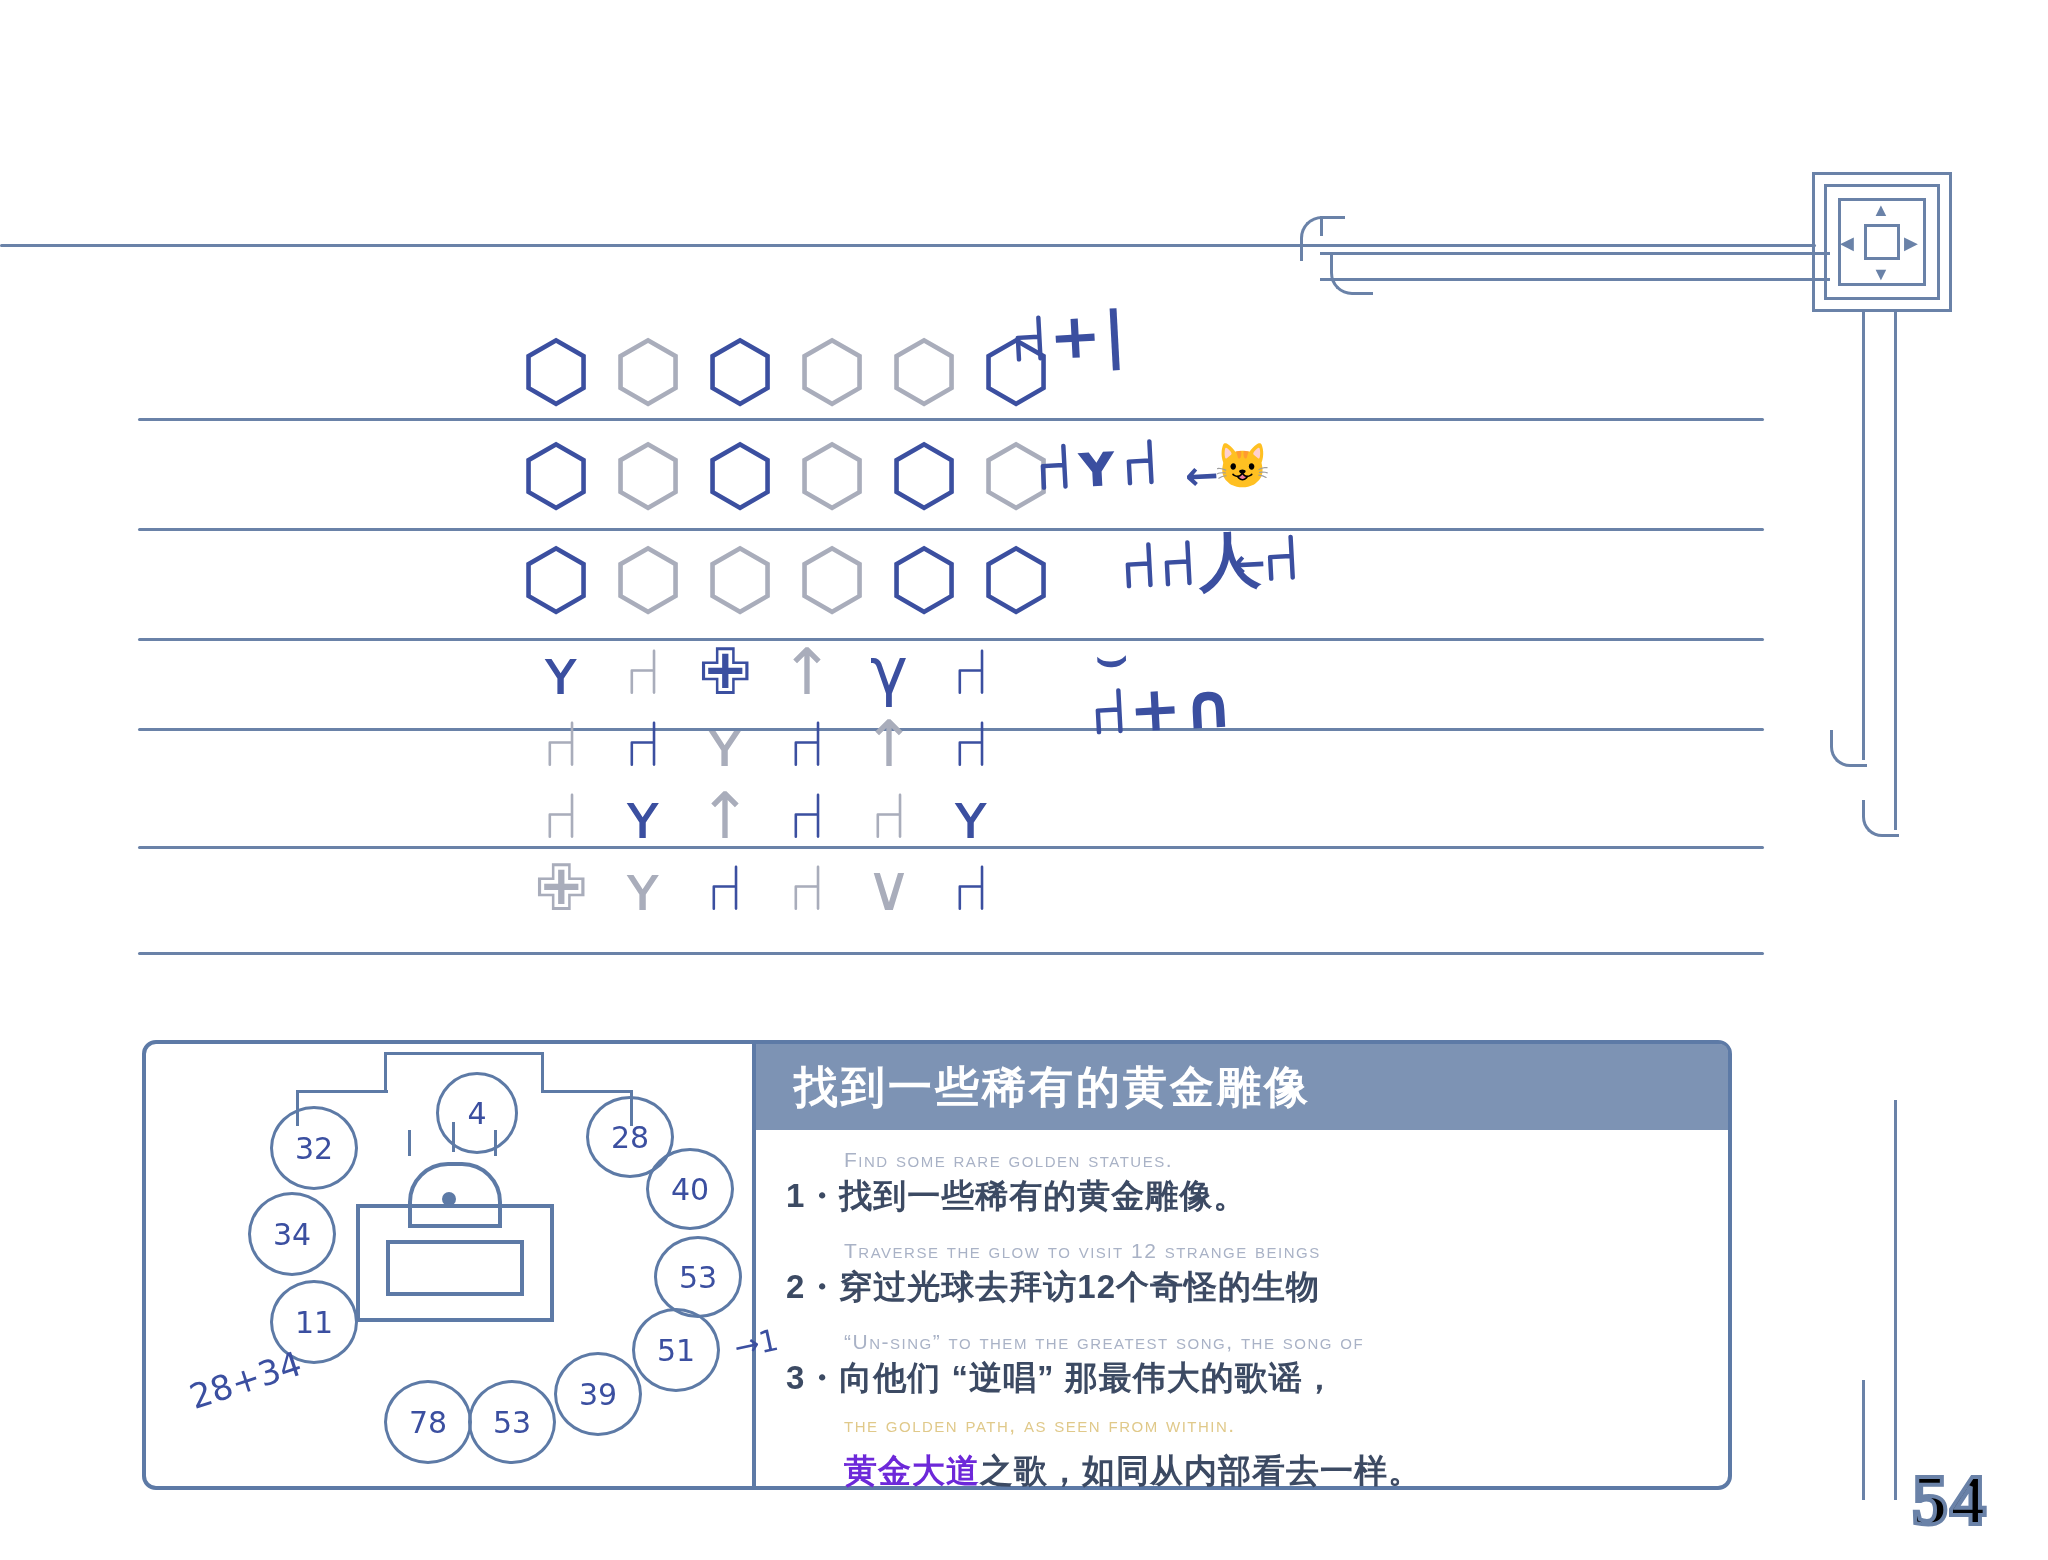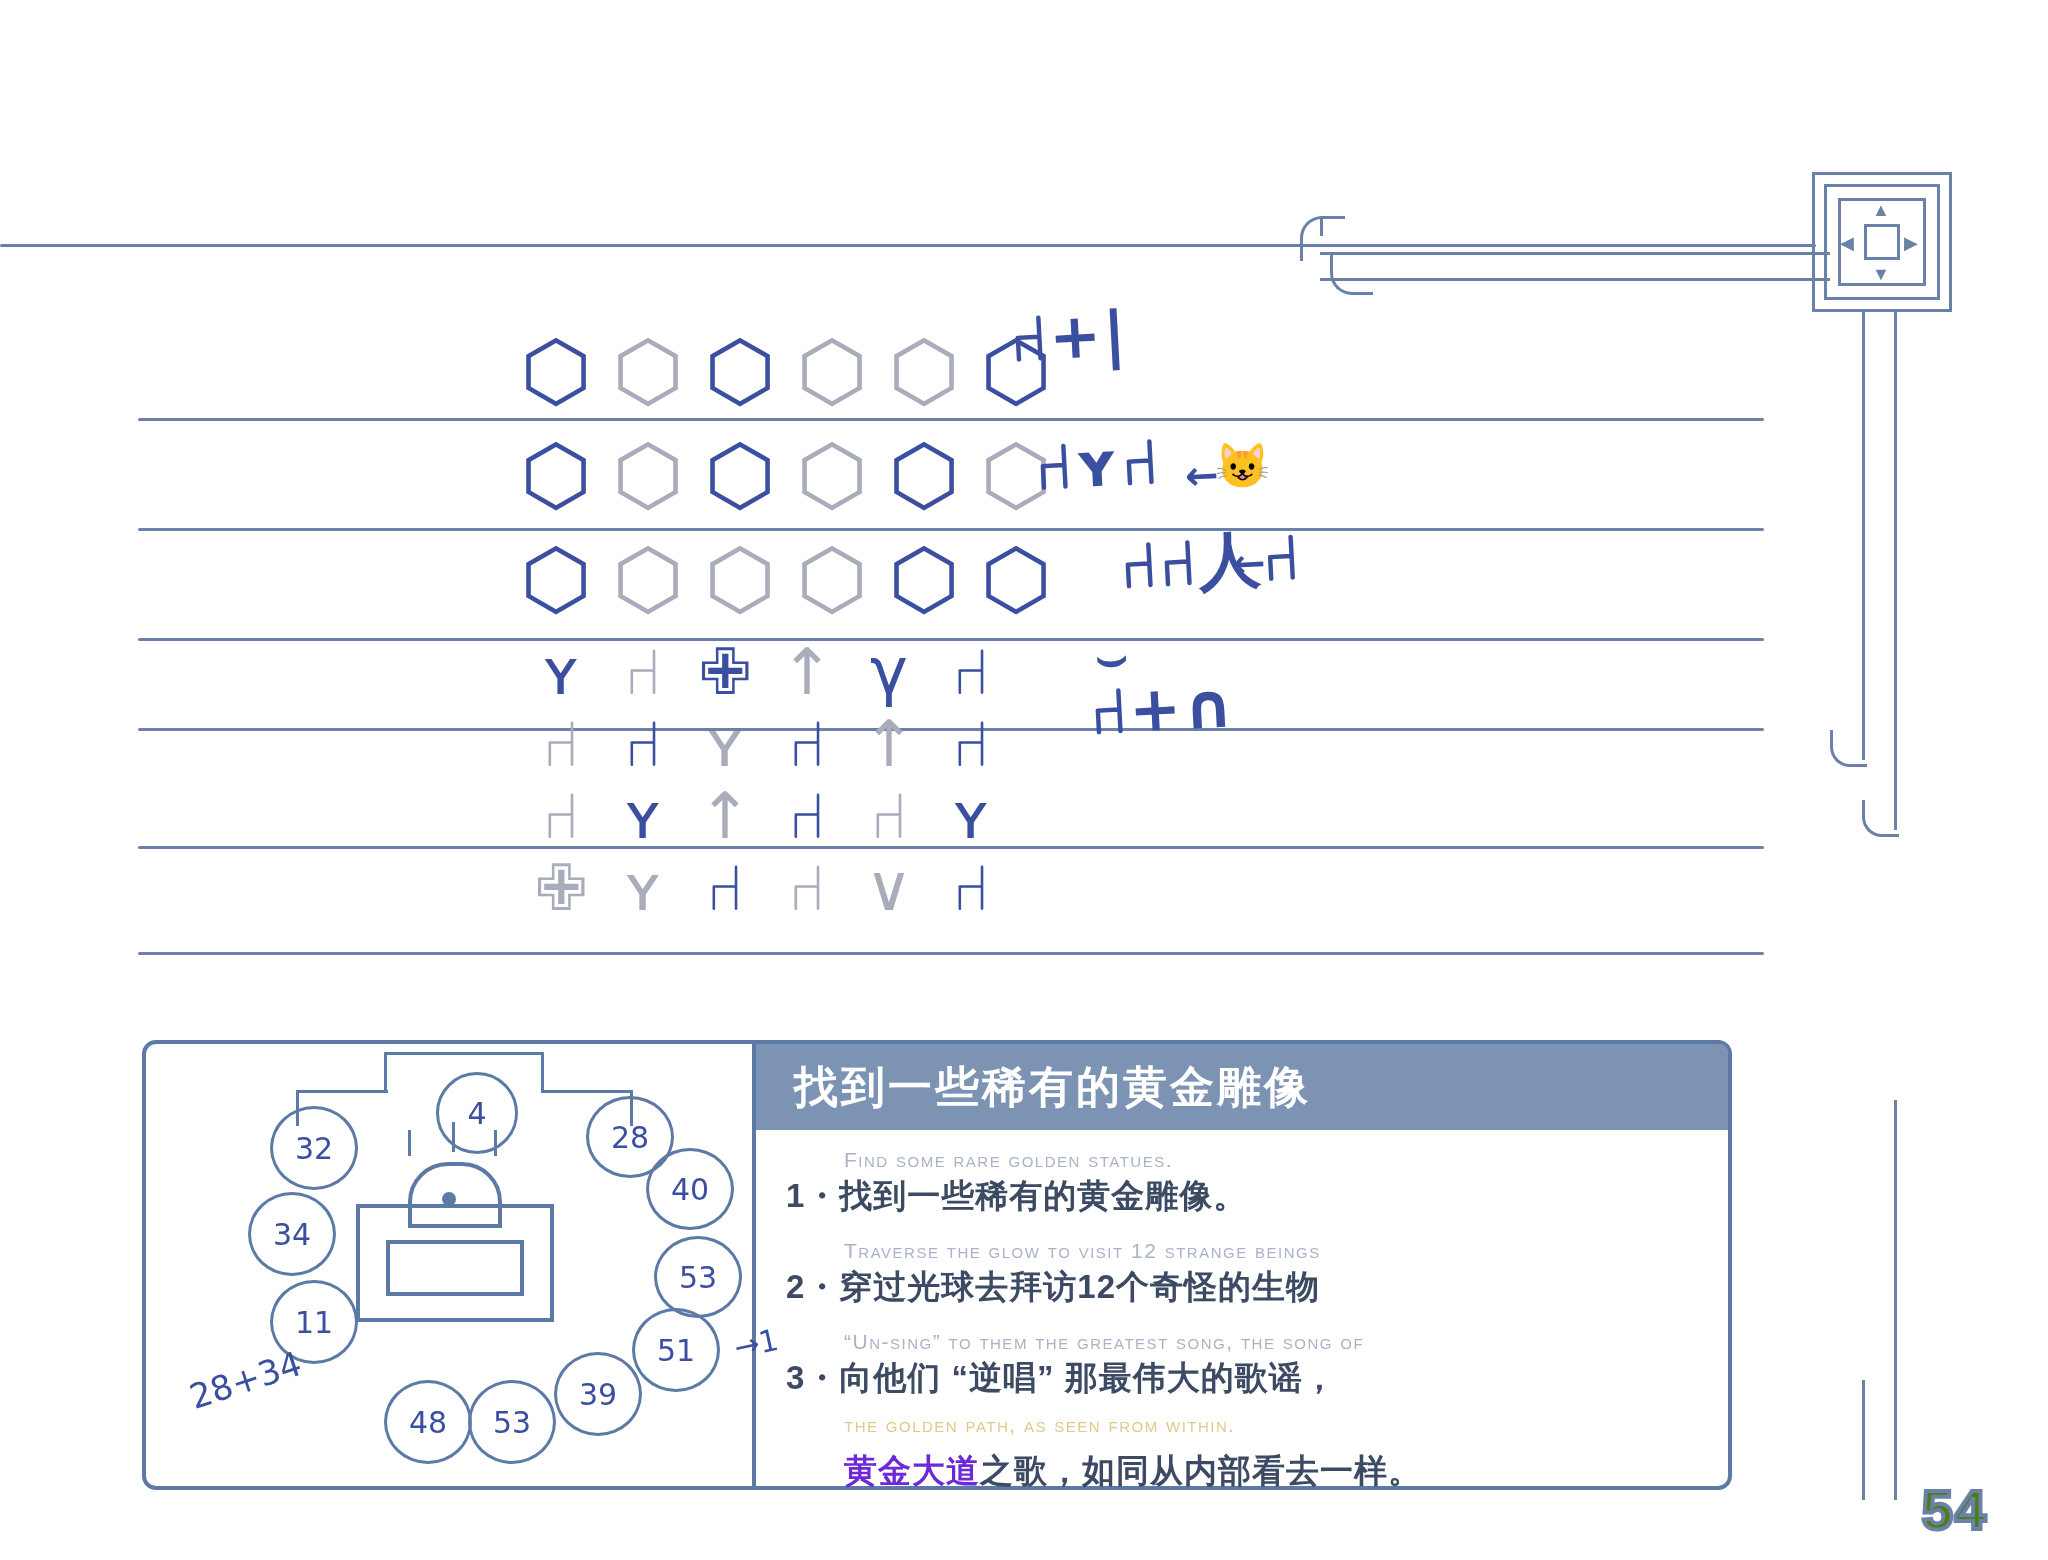--- a/index.html
+++ b/index.html
@@ -155,25 +155,25 @@
     font-family: "DejaVu Sans", sans-serif;
     font-size: 30px;
     transform: rotate(-12deg);
   }
 
   
   .page-num {
     position: absolute;
     right: 60px;
     bottom: 18px;
-    font-size: 56px;
+    font-size: 72px;
     font-weight: bold;
-    color: #4d7c0f;
+    color: #000000;
     -webkit-text-stroke: 4px #6a82a8;
-    font-family: Liberation Sans, sans-serif;
+    font-family: Liberation Serif, serif;
     letter-spacing: 2px;
   }
 
   .cat {
     position: absolute;
     color: #3b4fa0;
     font-size: 44px;
   }
 </style>
 </head>
@@ -304,21 +304,21 @@
       <div style="position:absolute; left:150px; top:46px; width:3px; height:36px; background:#5d7aa6;"></div>
       <div style="position:absolute; left:484px; top:46px; width:3px; height:36px; background:#5d7aa6;"></div>
 
       <div class="ring-circle" style="left:290px; top:28px;  width:82px; height:82px;">4</div>
       <div class="ring-circle" style="left:440px; top:52px;  width:88px; height:82px;">28</div>
       <div class="ring-circle" style="left:500px; top:104px; width:88px; height:82px;">40</div>
       <div class="ring-circle" style="left:508px; top:192px; width:88px; height:82px;">53</div>
       <div class="ring-circle" style="left:486px; top:264px; width:88px; height:84px;">51</div>
       <div class="ring-circle" style="left:408px; top:308px; width:88px; height:84px;">39</div>
       <div class="ring-circle" style="left:322px; top:336px; width:88px; height:84px;">53</div>
-      <div class="ring-circle" style="left:238px; top:336px; width:88px; height:84px;">48</div>
+      <div class="ring-circle" style="left:238px; top:336px; width:88px; height:84px;">78</div>
       <div class="ring-circle" style="left:124px; top:236px; width:88px; height:84px;">11</div>
       <div class="ring-circle" style="left:102px; top:148px; width:88px; height:84px;">34</div>
       <div class="ring-circle" style="left:124px; top:62px;  width:88px; height:84px;">32</div>
 
       <div class="ring-label" style="left:42px; top:316px;">28+34</div>
       <div class="ring-arrow" style="left:588px; top:282px;">→1</div>
     </div>
 
     <div class="panel-right">
       <div class="panel-title">找到一些稀有的黄金雕像</div>

